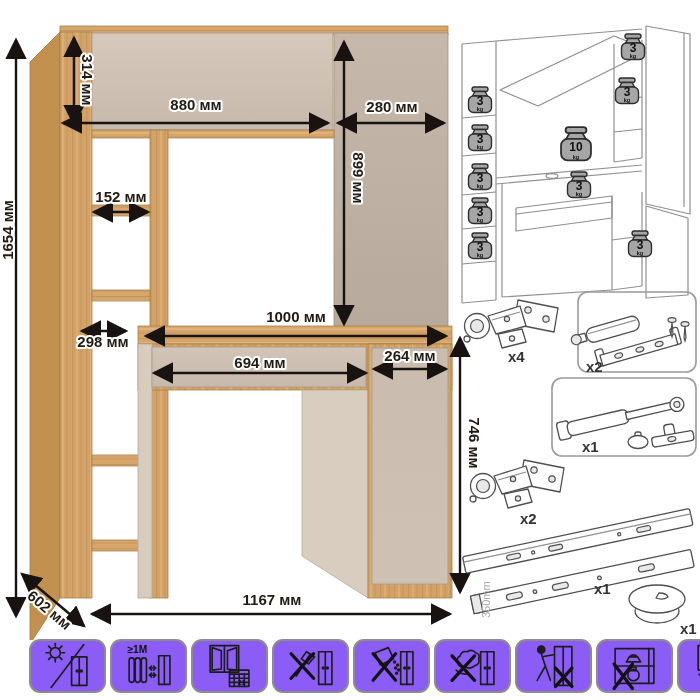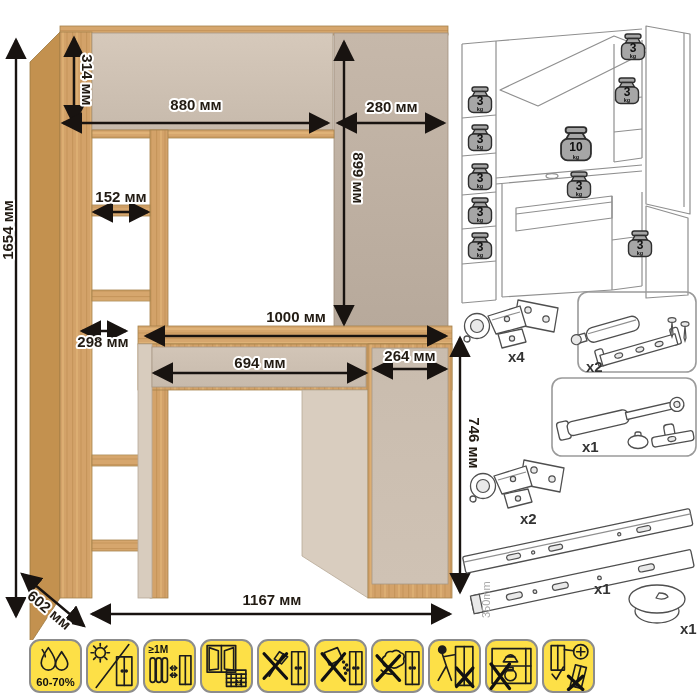--- a/index.html
+++ b/index.html
@@ -25,21 +25,21 @@
   text.qty{font-weight:600;font-size:15px;fill:#333;font-family:"Liberation Sans",sans-serif;}
   text.mm350{font-size:11px;fill:#a9a9a9;font-family:"Liberation Sans",sans-serif;}
   
   .wt{fill:#a6a6a6;stroke:#2e2e2e;stroke-width:1.4;}
   text.wtv{font-weight:bold;font-size:12px;fill:#101010;text-anchor:middle;
            font-family:"Liberation Sans",sans-serif;}
   text.wtu{font-weight:bold;font-size:5.5px;fill:#101010;text-anchor:middle;
            font-family:"Liberation Sans",sans-serif;}
   
   .care-row{position:absolute;left:29px;top:639px;display:flex;gap:4px;}
-  .care{width:53px;height:54px;border:2px solid #8c8c8c;border-radius:11px;background:#fde047;
+  .care{width:77px;height:54px;border:2px solid #8c8c8c;border-radius:11px;background:#8b5cf6;
         box-sizing:border-box;display:flex;align-items:center;justify-content:center;}
   .care svg{display:block;}
   .pict{stroke:#1c1c1c;stroke-width:1.6;fill:none;stroke-linecap:round;stroke-linejoin:round;}
   .pictf{stroke:#1c1c1c;stroke-width:1.4;fill:#1c1c1c;}
   .xmark{stroke:#111;stroke-width:3.2;fill:none;stroke-linecap:round;}
   text.ct{font-weight:bold;fill:#111;text-anchor:middle;font-family:"Liberation Sans",sans-serif;}
 </style>
 </head>
 <body>
 
@@ -342,28 +342,20 @@
       <ellipse cx="657" cy="611" rx="22" ry="12" class="hw"></ellipse>
       <ellipse cx="657" cy="599" rx="28" ry="14" class="hw"></ellipse>
       <path d="M659,593 a9,5 0 0 1 9,4 a9,5 0 0 1 -12,1 Z" class="hw"></path>
       <text class="qty" x="680" y="634">x1</text>
     </g>
   </g>
 </svg>
 
 <div class="care-row">
 
-  <div class="care">
-    <svg width="49" height="50" viewBox="0 0 48 48">
-      <path class="pict" d="M17,6 C21,12 24,16 24,21 a7,7 0 1 1 -14,0 C10,16 13,12 17,6 Z"></path>
-      <path class="pict" d="M30,10 C33,15 36,18 36,22 a6,6 0 1 1 -12,0 C24,18 27,15 30,10 Z"></path>
-      <path class="pict" d="M11,8 C13,11 14,13 14,15"></path>
-      <text class="ct" x="24" y="44" font-size="11">60-70%</text>
-    </svg>
-  </div>
 
 
   <div class="care">
     <svg width="49" height="50" viewBox="0 0 48 48">
       <circle class="pict" cx="12" cy="11" r="5"></circle>
       <g class="pict" stroke-width="1.3">
         <line x1="12" y1="2" x2="12" y2="4.5"></line>
             <line x1="12" y1="17.5" x2="12" y2="20"></line>
         <line x1="3" y1="11" x2="5.5" y2="11"></line>
             <line x1="18.5" y1="11" x2="21" y2="11"></line>

